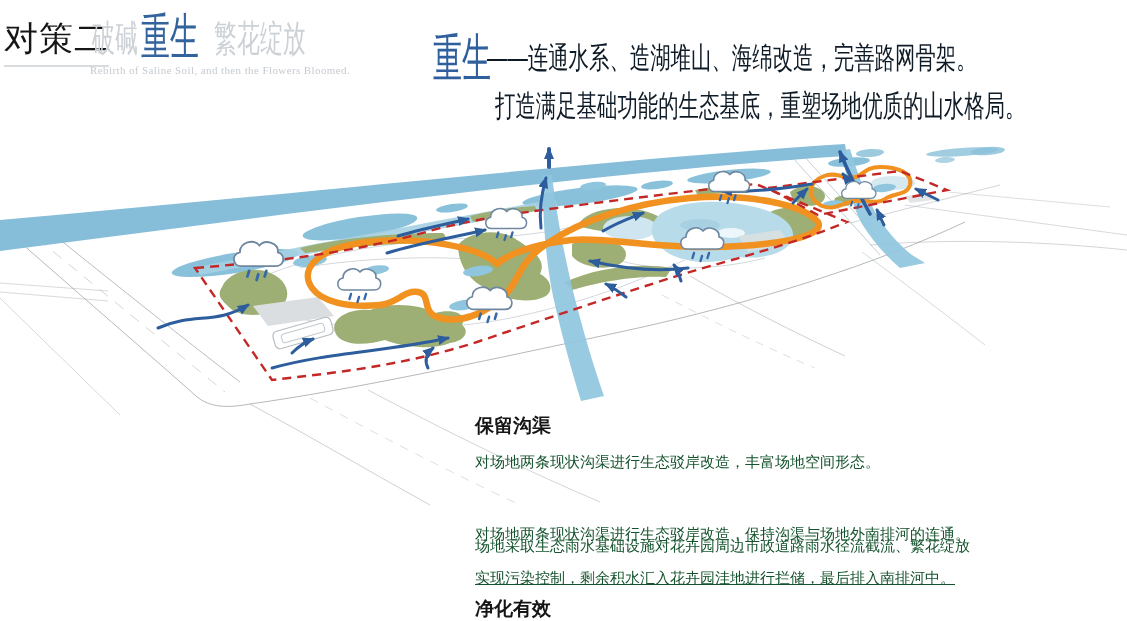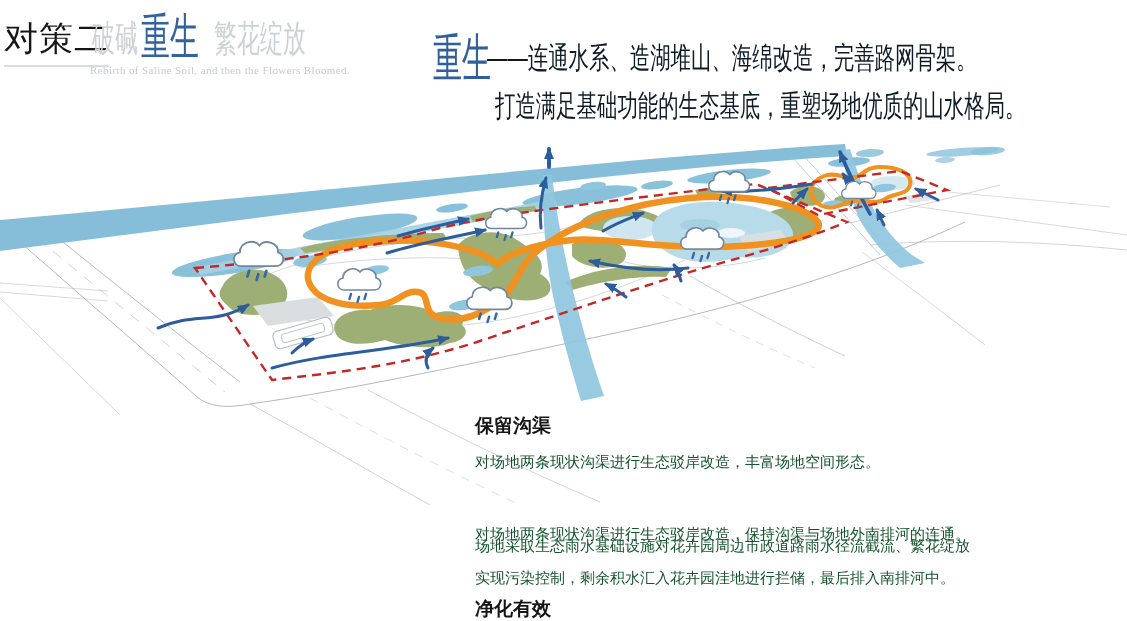--- a/index.html
+++ b/index.html
@@ -12,21 +12,21 @@
   .brand-blue{font-size:50px;color:#33639c;transform:scaleX(.58);transform-origin:0 50%;white-space:nowrap;font-weight:400;}
   .brand-en{left:90px;top:48px;font-size:11px;font-weight:normal;color:#c5cbd1;font-family:"Liberation Serif",serif;letter-spacing:.4px;margin-top:16px;}
   
   .kw{left:433px;top:24px;font-size:52px;color:#2f5f9c;transform:scaleX(.56);transform-origin:0 0;white-space:nowrap;font-weight:400;}
   .t1{left:487px;top:38px;font-size:30px;color:#0e1b26;transform:scaleX(.68);transform-origin:0 0;white-space:nowrap;font-weight:400;}
   .t2{left:495px;top:86px;font-size:30px;color:#0e1b26;transform:scaleX(.68);transform-origin:0 0;white-space:nowrap;font-weight:400;}
   
   .lrow{position:absolute;left:475px;display:flex;width:645px;flex-direction:column;}
   .lterm{width:110px;font-size:19px;font-weight:bold;color:#151515;flex:0 0 110px;white-space:nowrap;}
   .ldesc{font-size:15px;color:#14532d;line-height:22px;}
-  .ldesc .l2{margin-top:10px;}
+  .ldesc .l2{margin-top:10px;text-decoration:underline;}
 </style>
 </head>
 <body>
 
 <div class="slide">
 
   <div class="abs strategy">对策二</div>
   <div class="abs brand-gray" style="left:92px;top:14px;">破碱</div>
   <div class="abs brand-blue" style="left:141px;top:4px;">重生</div>
   <div class="abs brand-gray" style="left:214px;top:14px;">繁花绽放</div>

